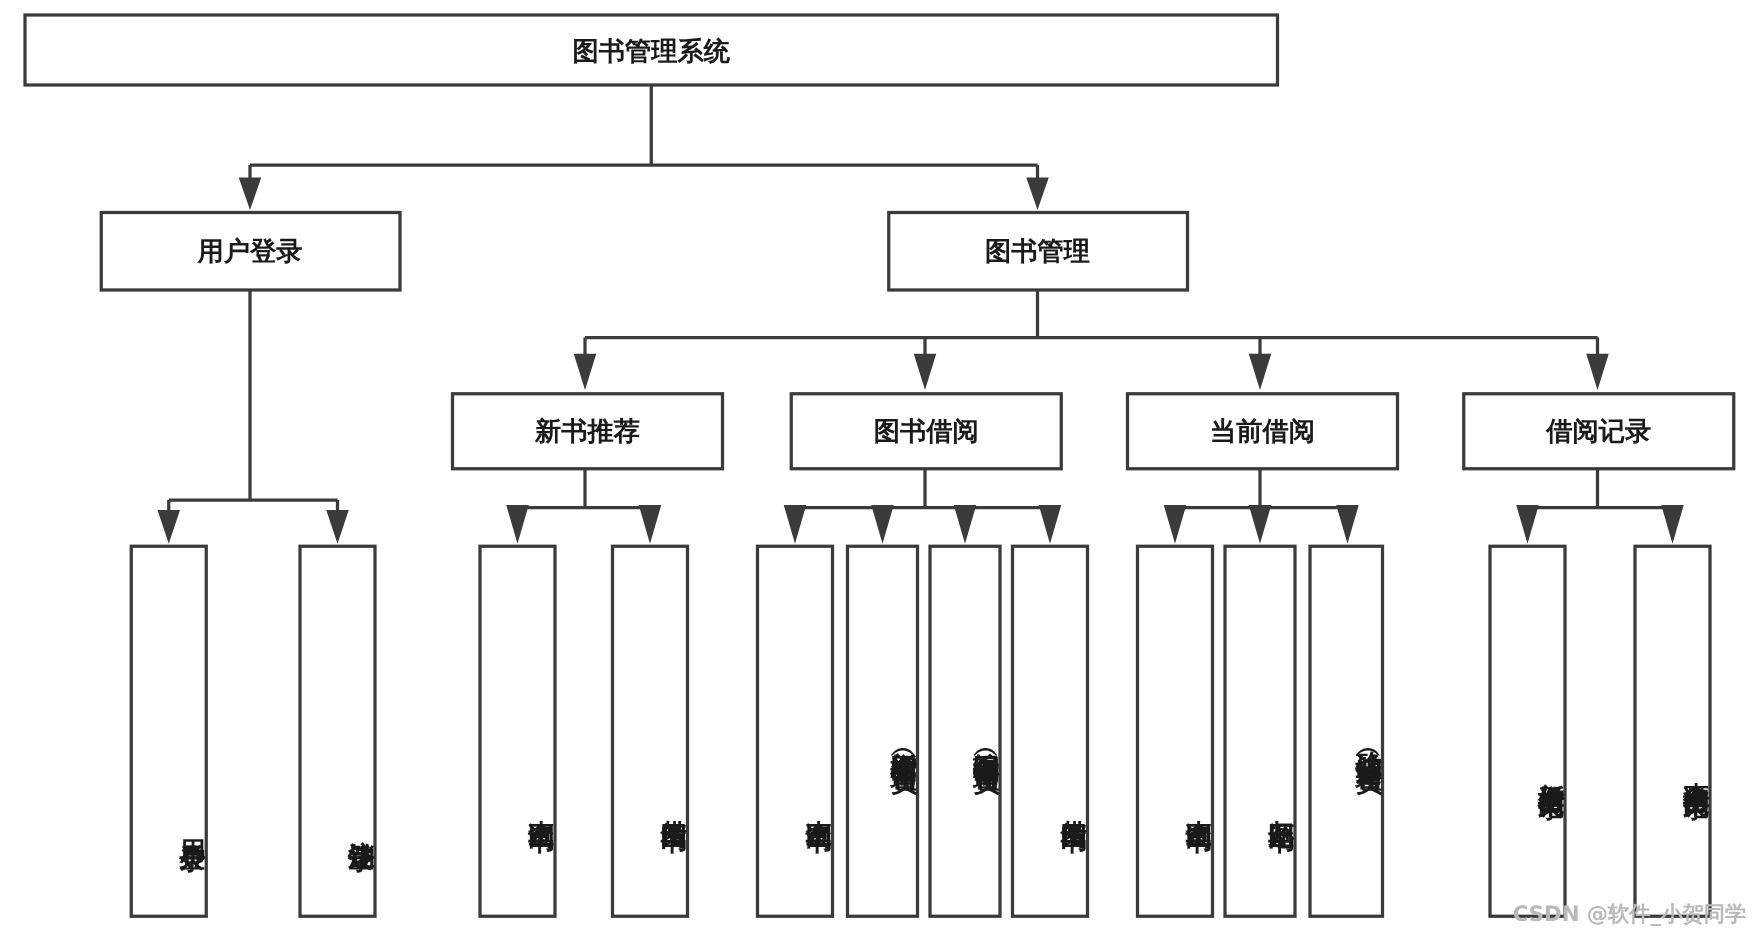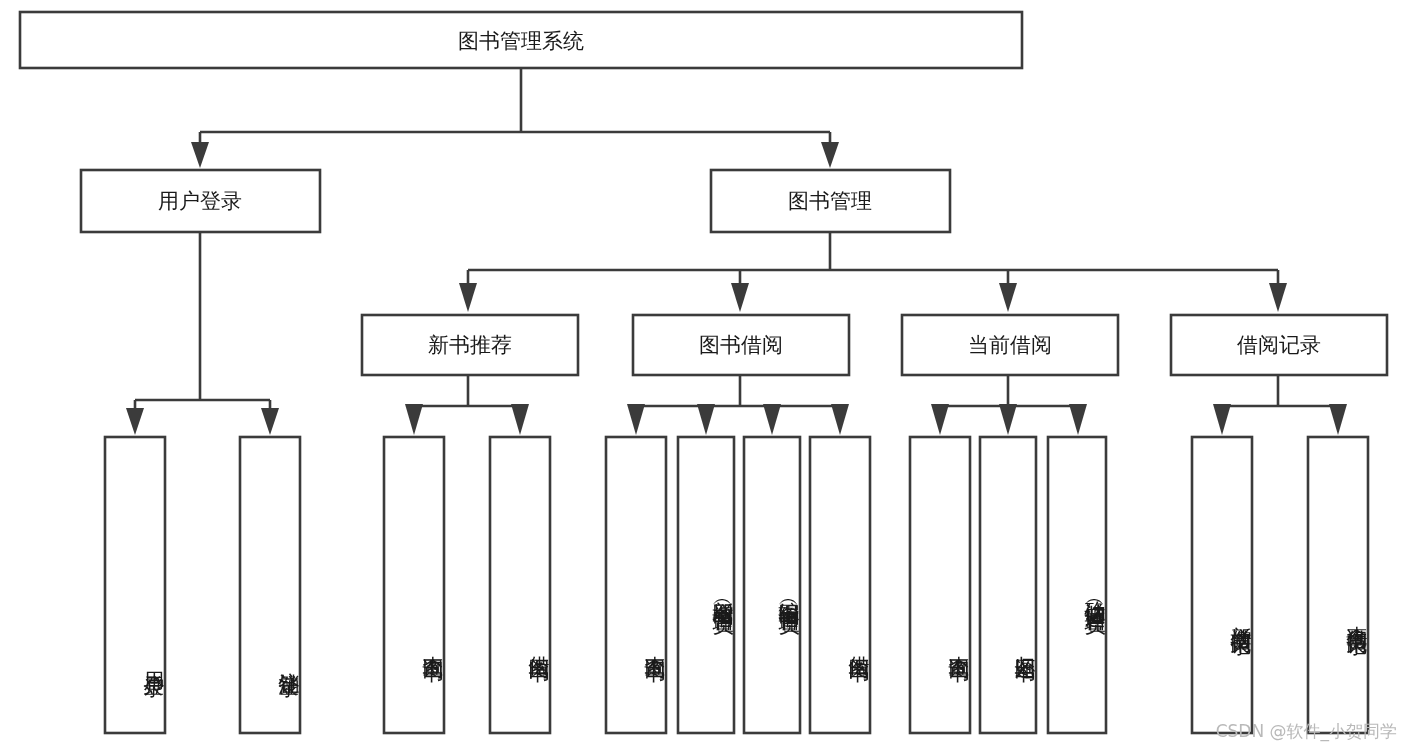--- a/index.html
+++ b/index.html
@@ -9,20 +9,21 @@
   }
   body {
     font-family: "Liberation Sans", "DejaVu Sans", sans-serif;
   }
   #canvas {
     position: relative;
     width: 1405px;
     height: 747px;
     background: #ffffff;
     overflow: hidden;
+    font-weight: bold;
   }
   svg#diagram {
     position: absolute;
     left: 0;
     top: 0;
     width: 1405px;
     height: 747px;
   }
   .node-box {
     fill: #ffffff;

